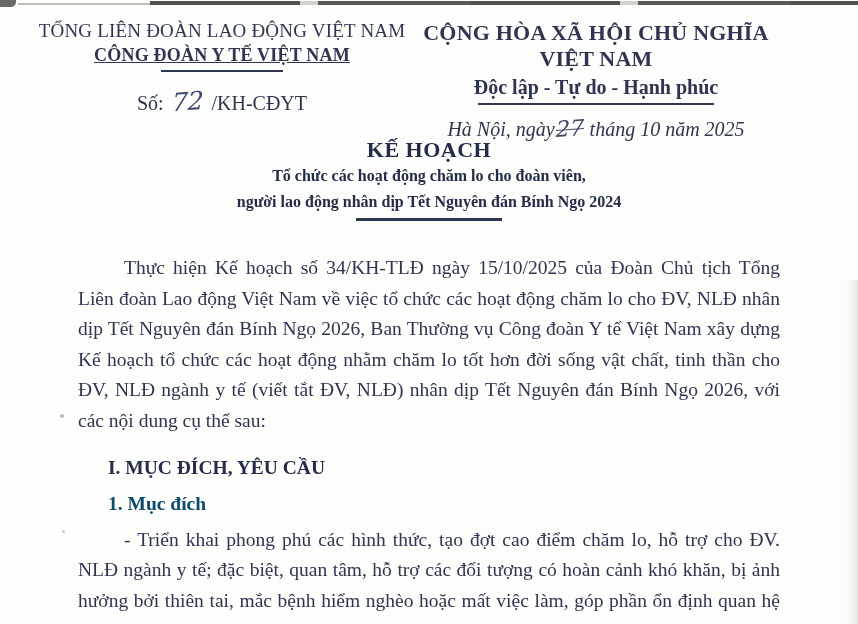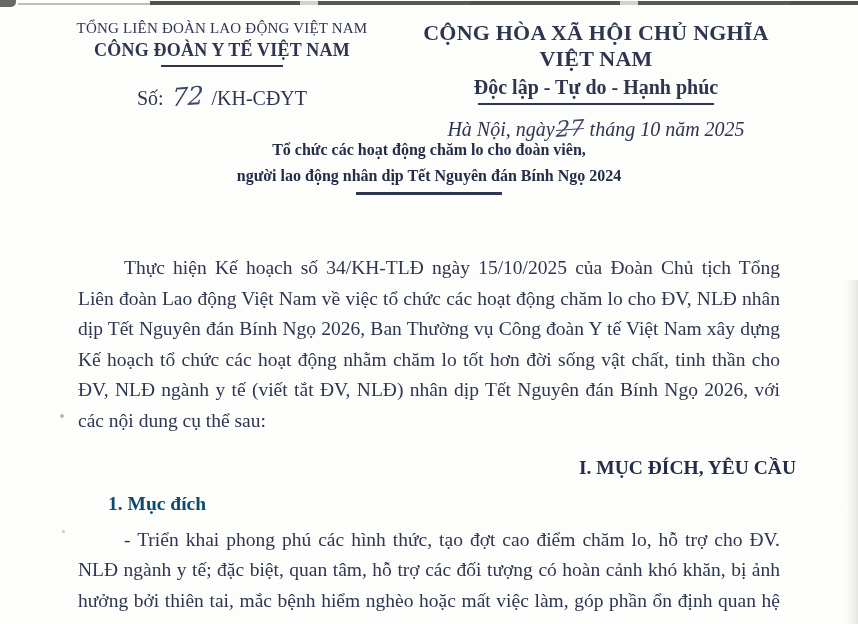--- a/index.html
+++ b/index.html
@@ -16,22 +16,22 @@
   .scan-top-main{position:absolute;top:1px;left:150px;width:708px;height:4px;
     background:repeating-linear-gradient(90deg,#53514b 0 150px,rgba(83,81,75,.25) 150px 168px,#5a5852 168px 320px);}
   .scan-corner{position:absolute;top:0;left:0;width:16px;height:7px;background:#44423d;border-radius:0 0 5px 0;opacity:.8;}
   .speck1{position:absolute;left:60px;top:414px;width:4px;height:4px;background:#9a9a94;border-radius:50%;opacity:.7;}
   .speck2{position:absolute;left:62px;top:530px;width:3px;height:3px;background:#a5a59e;border-radius:50%;opacity:.6;}
   .edge-right{position:absolute;right:0;top:280px;width:12px;height:344px;
     background:linear-gradient(90deg,rgba(0,0,0,0),rgba(110,110,104,.16));}
 
   .hdr-left{position:absolute;left:38px;top:20px;width:368px;text-align:center;}
   .hdr-right{position:absolute;left:406px;top:20px;width:380px;text-align:center;}
-  .org-parent{font-size:15px;letter-spacing:.2px;}
-  .org-name{font-size:18px;font-weight:bold;margin-top:3px;letter-spacing:.2px;}
+  .org-parent{font-size:19px;letter-spacing:.2px;}
+  .org-name{font-size:18px;font-weight:bold;margin-top:3px;letter-spacing:.2px;text-decoration:underline;}
   .rule{height:2px;background:#2e3550;margin:4px auto 0;}
   .rule-left{width:122px;}
   .rule-right{width:236px;}
   .doc-number{font-size:20px;margin-top:15px;}
   .country-line{font-size:22px;font-weight:bold;letter-spacing:.2px;}
   .motto-line{font-size:20px;font-weight:bold;margin-top:4px;}
   .dateline{font-size:20px;font-style:italic;margin-top:11px;}
 
   .hand{
     display:inline-block;
@@ -47,21 +47,21 @@
   .title-block{position:absolute;left:0;top:137px;width:858px;text-align:center;color:#232c48;}
   .doc-type{font-size:22px;font-weight:bold;letter-spacing:.5px;}
   .title-line{font-size:16px;font-weight:bold;line-height:26px;}
   .rule-title{width:146px;height:2.5px;margin-top:3px;background:#2e3550;}
 
   .body-block{
     position:absolute;left:62px;top:237px;width:734px;
     font-size:19.5px;line-height:30.6px;text-align:justify;
   }
   .para{margin:16px;text-indent:46px;}
-  .sec-h{margin:9px 0 4px 0;padding-left:46px;font-weight:bold;color:#232c48;text-align:right;}
+  .sec-h{margin:9px 0 4px 0;padding-left:46px;font-weight:bold;color:#232c48;text-align:left;}
   .sub-h{margin:6px 0 0 0;padding-left:46px;font-weight:bold;color:#0c4a6e;text-align:left;}
   .para-last{margin-top:5px;}
 </style>
 </head>
 <body>
 
 <div class="page">
 
   <div class="scan-corner"></div>
   <div class="scan-top-thin"></div>
@@ -85,20 +85,21 @@
     <div class="country-line">CỘNG HÒA XÃ HỘI CHỦ NGHĨA VIỆT NAM</div>
     <div class="motto-line">Độc lập - Tự do - Hạnh phúc</div>
     <div class="rule rule-right"></div>
     <div class="dateline">
       <span>Hà Nội, ngày</span><span class="hand hand-day">27</span>
       <span>tháng 10 năm 2025</span>
     </div>
   </div>
 
   <div class="title-block">
+    <div class="doc-type">KẾ HOẠCH</div>
     <div class="title-line">Tổ chức các hoạt động chăm lo cho đoàn viên,</div>
     <div class="title-line">người lao động nhân dịp Tết Nguyên đán Bính Ngọ 2024</div>
     <div class="rule rule-title"></div>
   </div>
 
   <div class="body-block">
     <p class="para">Thực hiện Kế hoạch số 34/KH-TLĐ ngày 15/10/2025 của Đoàn Chủ tịch Tổng Liên đoàn Lao động Việt Nam về việc tổ chức các hoạt động chăm lo cho ĐV, NLĐ nhân dịp Tết Nguyên đán Bính Ngọ 2026, Ban Thường vụ Công đoàn Y tế Việt Nam xây dựng Kế hoạch tổ chức các hoạt động nhằm chăm lo tốt hơn đời sống vật chất, tinh thần cho ĐV, NLĐ ngành y tế (viết tắt ĐV, NLĐ) nhân dịp Tết Nguyên đán Bính Ngọ 2026, với các nội dung cụ thể sau:</p>
     <p class="sec-h">I. MỤC ĐÍCH, YÊU CẦU</p>
     <p class="sub-h">1. Mục đích</p>
     <p class="para para-last">- Triển khai phong phú các hình thức, tạo đợt cao điểm chăm lo, hỗ trợ cho ĐV. NLĐ ngành y tế; đặc biệt, quan tâm, hỗ trợ các đối tượng có hoàn cảnh khó khăn, bị ảnh hưởng bởi thiên tai, mắc bệnh hiểm nghèo hoặc mất việc làm, góp phần ổn định quan hệ lao động, đảm bảo an ninh xã hội; cùng cả nước đón Xuân Bính Ngọ vui tươi, phấn khởi, an toàn, lành mạnh.</p>

